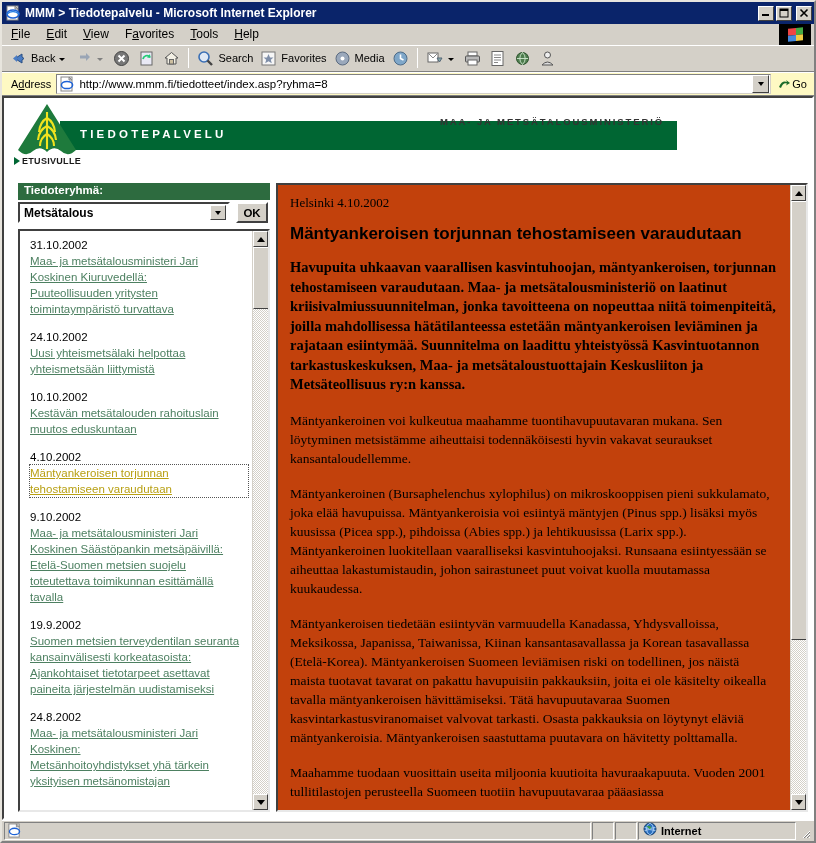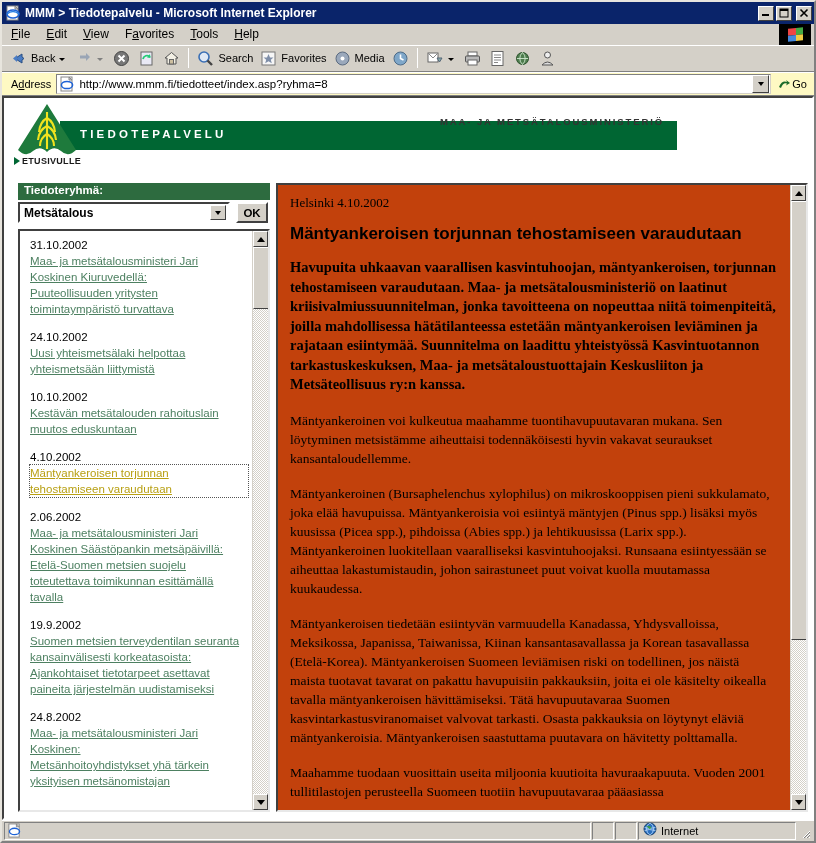--- a/index.html
+++ b/index.html
@@ -296,20 +296,21 @@
   .art-p {
     font-size: 13.5px; color:#000; line-height: 19px; margin-bottom: 16px;
     font-family: "Liberation Serif", serif;
   }
 
   
   #statusbar {
     height: 21px; flex: 0 0 21px; background:#d4d0c8;
     display:flex; align-items:center; padding: 1px 2px;
     box-shadow: inset 0 1px 0 #ffffff;
+    font-weight: bold;
   }
   .st-cell {
     height: 18px; border: 1px solid #808080;
     border-right-color:#ffffff; border-bottom-color:#ffffff;
     display:flex; align-items:center;
   }
   #st-main { flex: 1 1 auto; padding-left: 2px; }
   #st-main .st-ico { width:15px;height:15px;position:relative; }
   .st-small { width: 22px; flex: 0 0 22px; margin-left:1px; }
   #st-zone { width: 158px; flex:0 0 158px; margin-left:1px; padding-left:4px; gap:4px; }
@@ -591,21 +592,21 @@
                   </a>
                 </div>
                 <div class="news-item">
                   <div class="news-date">4.10.2002</div>
                   <a class="news-link active" style="display: block;">
                     <span style="display: block;">Mäntyankeroisen torjunnan</span>
                     <span style="display: block;">tehostamiseen varaudutaan</span>
                   </a>
                 </div>
                 <div class="news-item">
-                  <div class="news-date">2.06.2002</div>
+                  <div class="news-date">9.10.2002</div>
                   <a class="news-link" style="display: block;">
                     <span style="display: block;">Maa- ja metsätalousministeri Jari</span>
                     <span style="display: block;">Koskinen Säästöpankin metsäpäivillä:</span>
                     <span style="display: block;">Etelä-Suomen metsien suojelu</span>
                     <span style="display: block;">toteutettava toimikunnan esittämällä</span>
                     <span style="display: block;">tavalla</span>
                   </a>
                 </div>
                 <div class="news-item">
                   <div class="news-date">19.9.2002</div>

